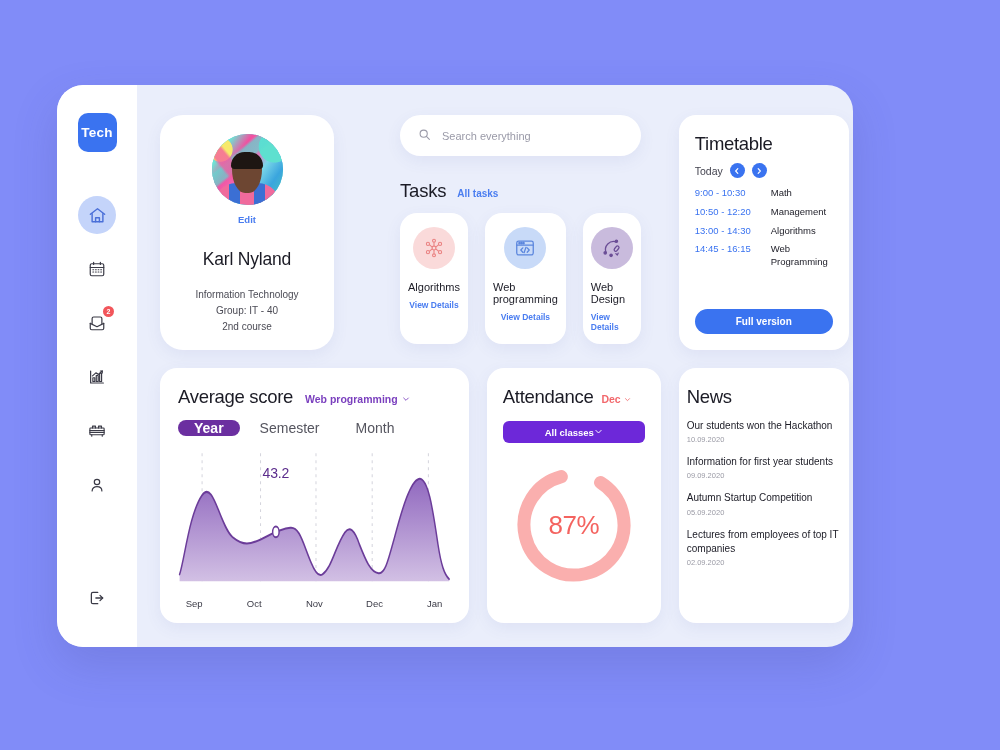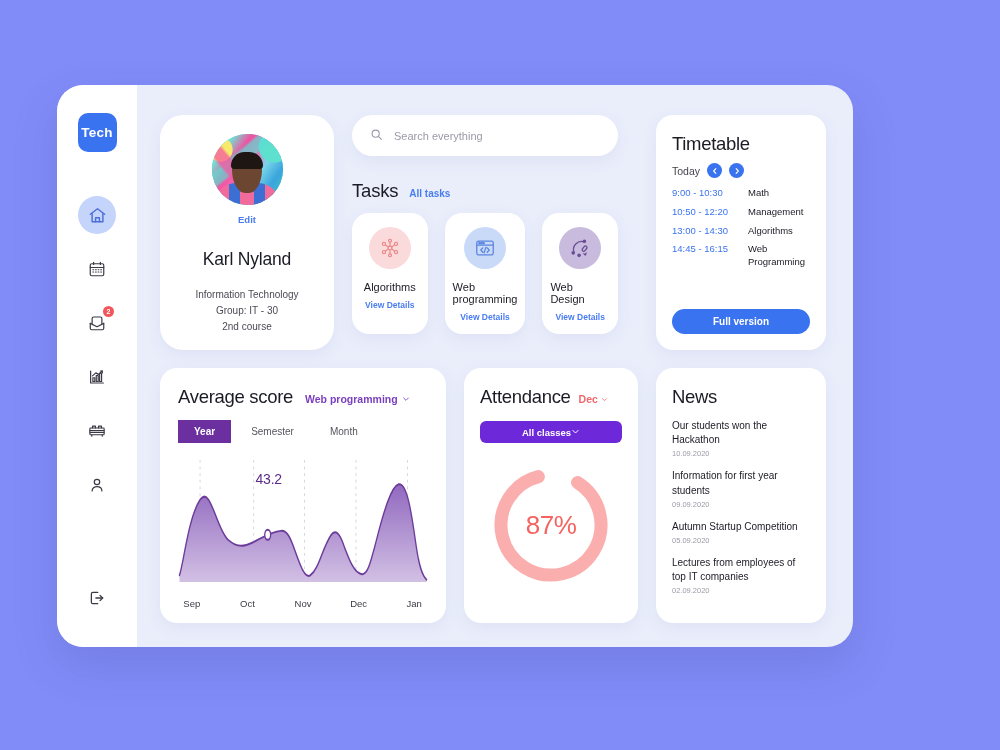--- a/index.html
+++ b/index.html
@@ -159,21 +159,21 @@
     letter-spacing: -.2px;
   }
   .profile-line {
     font-size: 10px;
     color: #4B4B55;
     margin-top: 17px;
     line-height: 1.5;
   }
 
   
-  #middle-col { flex: 1; display: flex; flex-direction: column; }
+  #middle-col { flex: 1; display: flex; flex-direction: column; margin-left: 48px; }
   #search-bar {
     height: 41px;
     background: #fff;
     border-radius: 21px;
     display: flex; align-items: center;
     padding: 0 18px;
     box-shadow: 0 5px 16px rgba(80,90,170,.08);
   }
   #search-bar input {
     border: none; outline: none;
@@ -248,23 +248,23 @@
   #avg-card {
     flex: 1;
     padding: 18px 18px 8px;
     display: flex; flex-direction: column;
   }
   .avg-head { display: flex; align-items: baseline; gap: 12px; }
   .avg-title { font-size: 18.5px; color: #1B1B25; font-weight: 500; letter-spacing: -.3px; }
   .avg-select { font-size: 10.5px; color: #7A3FBE; font-weight: 600; cursor: pointer; display:flex; align-items:center; gap:4px; }
   .tabs { display: flex; align-items: center; gap: 4px; margin-top: 12px; }
   .tab {
-    font-size: 10px; color: #55555F;
-    padding: 6px 16px;
-    border-radius: 0;
+    font-size: 14px; color: #55555F;
+    padding: 0 16px;
+    border-radius: 8px;
     cursor: pointer;
   }
   .tab.active { background: #6B2FA0; color: #fff; font-weight: 600; }
   .chart-wrap { flex: 1; position: relative; margin-top: 8px; }
   .chart-labels {
     display: flex; position: absolute; left: 0; right: 0; bottom: 6px;
     font-size: 9.5px; color: #3A3A46; gap: 28px;
   }
   .chart-labels span { flex: 1; text-align: center; }
 
@@ -292,21 +292,21 @@
     position: absolute;
     font-size: 26px;
     color: #F4635F;
     font-weight: 500;
     letter-spacing: -.5px;
   }
 
   
   #news-card {
     width: 170px; flex: 0 0 170px;
-    padding: 18px 16px 14px;
+    padding: 18px 8px 14px;
   }
   .news-title { font-size: 18.5px; color: #1B1B25; font-weight: 500; letter-spacing: -.3px; }
   .news-item { margin-top: 11px; cursor: pointer; }
   .news-head { font-size: 10px; color: #1B1B25; line-height: 1.42; }
   .news-date { font-size: 7.5px; color: #9A9AA5; margin-top: 2px; }
 </style>
 </head>
 <body>
 
 <div id="app-window">
@@ -402,21 +402,21 @@
           <div class="bg-a"></div>
           <div class="bg-b"></div>
           <div class="shirt"></div>
           <div class="neck"></div>
           <div class="face"></div>
           <div class="hair"></div>
         </div>
         <div class="edit-link">Edit</div>
         <div class="profile-name">Karl Nyland</div>
         <div class="profile-line">Information Technology</div>
-        <div class="profile-line" style="margin-top:1px">Group: IT - 30</div>
+        <div class="profile-line" style="margin-top:1px">Group: IT - 40</div>
         <div class="profile-line" style="margin-top:1px">2nd course</div>
       </div>
 
       <div id="middle-col">
         <div id="search-bar">
           <span>
             <svg width="13" height="13" viewBox="0 0 24 24" fill="none" stroke="#9A9AA8" stroke-width="2" stroke-linecap="round">
               <circle cx="10.5" cy="10.5" r="6.6"></circle>
                 <path d="M15.5 15.5 21 21"></path>
             </svg>

